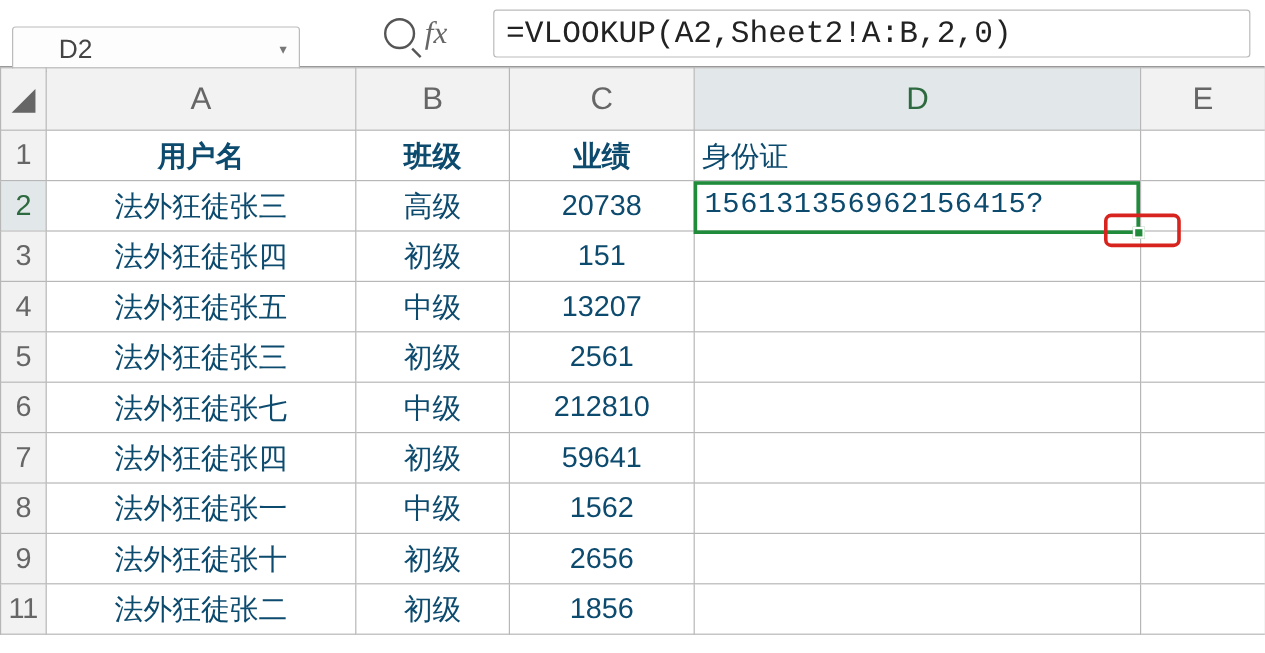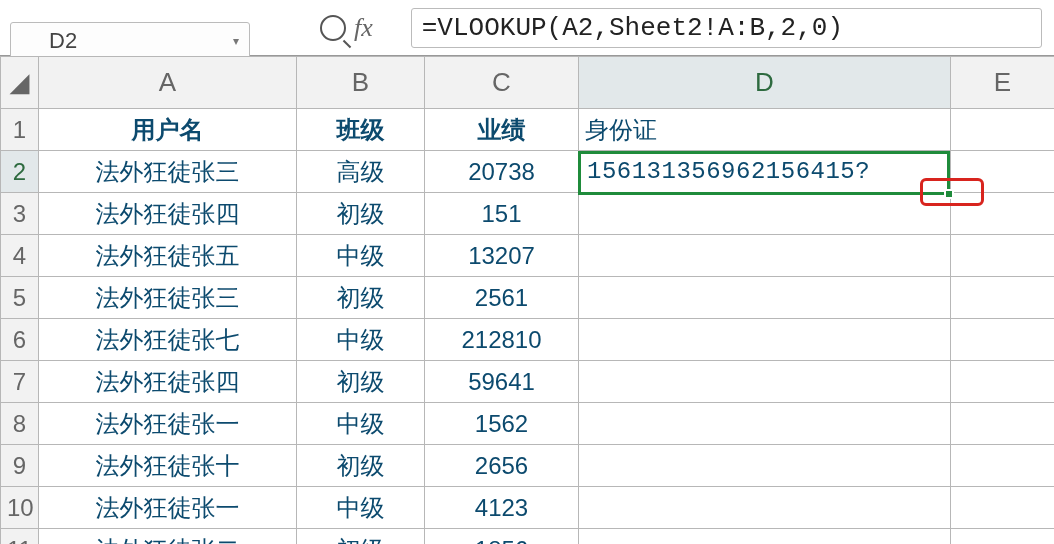--- a/index.html
+++ b/index.html
@@ -260,28 +260,20 @@
   </tr>
   <tr>
     <th class="row-head">9</th>
     <td class="cell center">法外狂徒张十</td>
     <td class="cell center">初级</td>
     <td class="cell center">2656</td>
     <td class="cell"></td>
     <td class="cell"></td>
   </tr>
   <tr>
-    <th class="row-head">10</th>
-    <td class="cell center">法外狂徒张一</td>
-    <td class="cell center">中级</td>
-    <td class="cell center">4123</td>
-    <td class="cell"></td>
-    <td class="cell"></td>
-  </tr>
-  <tr>
     <th class="row-head">11</th>
     <td class="cell center">法外狂徒张二</td>
     <td class="cell center">初级</td>
     <td class="cell center">1856</td>
     <td class="cell"></td>
     <td class="cell"></td>
   </tr>
 </tbody>
     </table>
 

